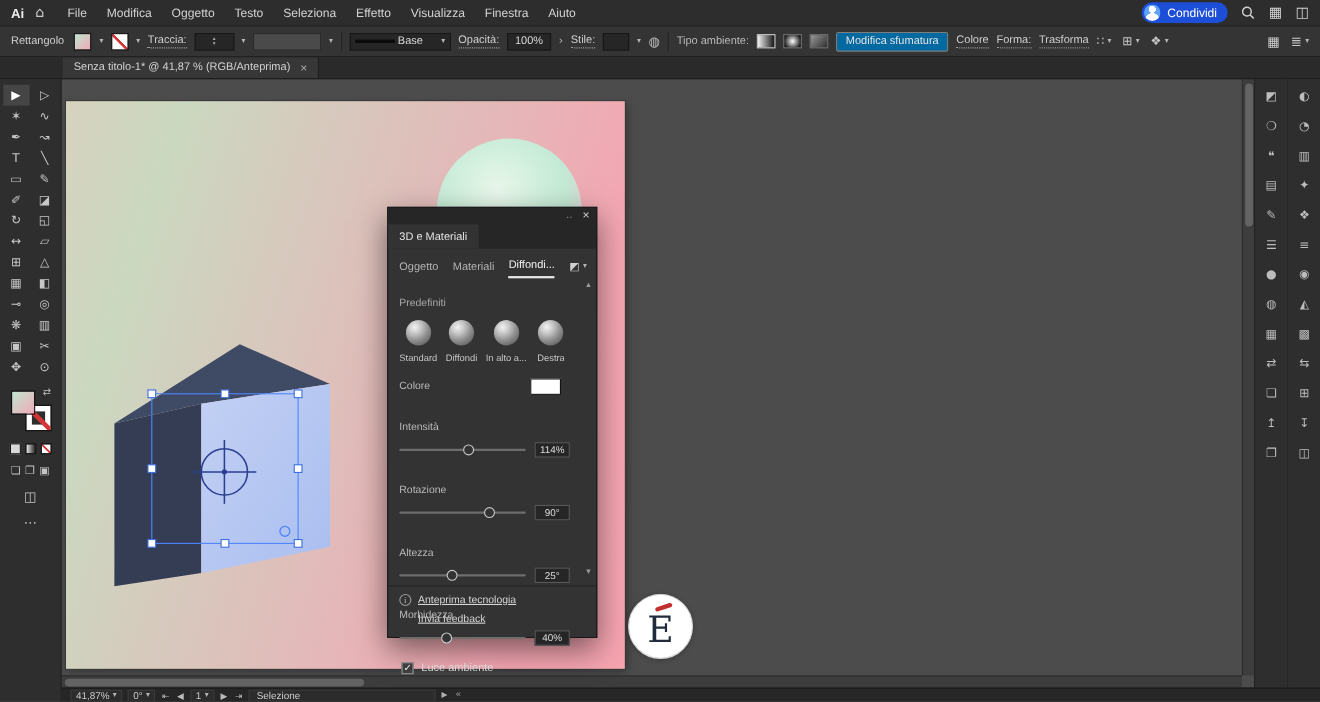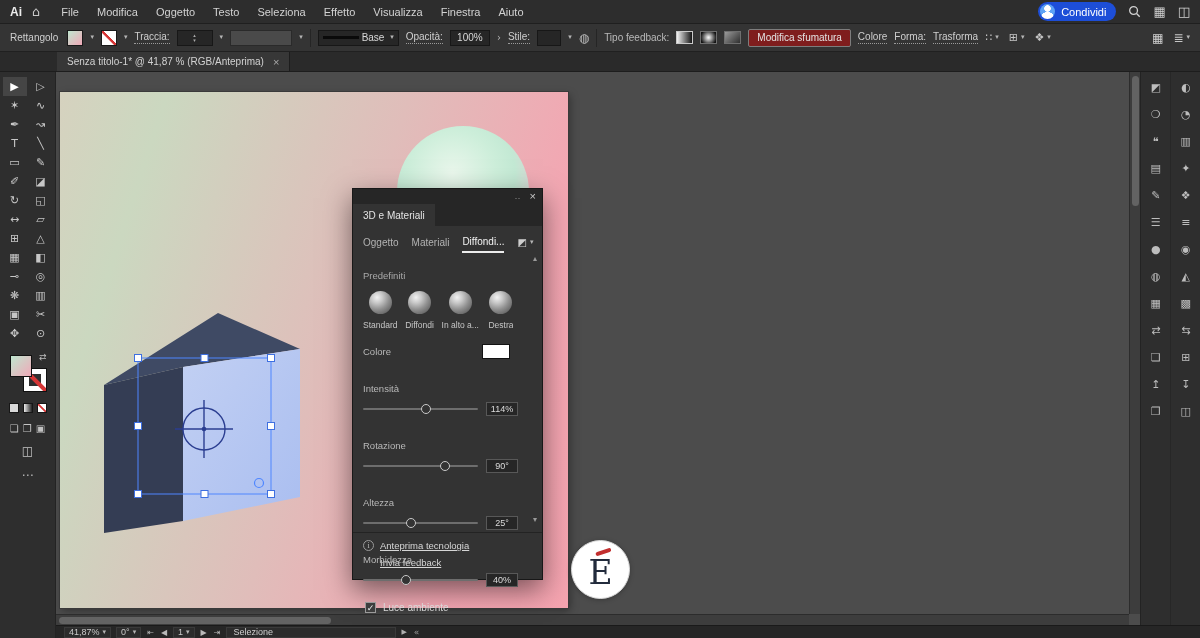--- a/index.html
+++ b/index.html
@@ -31,21 +31,21 @@
   .inputbox{height:16px;background:#262626;border:1px solid #171717;display:flex;align-items:center;justify-content:center;gap:3px;color:#d8d8d8;font-size:10px;padding:0 4px;}
   .stepper{display:flex;flex-direction:column;font-size:5px;line-height:5px;color:#aaa;}
   .disabledbox{width:62px;height:16px;background:#4a4a4a;border:1px solid #2a2a2a;}
   .linepreview{width:36px;height:3px;background:#0a0a0a;}
   .vsep{width:1px;height:18px;background:#252525;}
   .grad-btn{width:17px;height:13px;border:1px solid #6f6f6f;padding:0;}
   .grad-btn.sel{border-color:#cacaca;}
   .grad-linear{background:linear-gradient(90deg,#f2f2f2,#141414);}
   .grad-radial{background:radial-gradient(circle,#f2f2f2 5%,#141414 85%);}
   .grad-free{background:linear-gradient(135deg,#9a9a9a,#2e2e2e);}
-  .btn{height:18px;background:#7f1d1d;border:1px solid #7d7d7d;border-radius:2px;color:#e3e3e3;font-size:10px;padding:0 8px;}
+  .btn{height:18px;background:#0369a1;border:1px solid #7d7d7d;border-radius:2px;color:#e3e3e3;font-size:10px;padding:0 8px;}
   .icon-group{display:flex;align-items:center;gap:3px;background:none;border:none;color:#c7c7c7;font-size:11px;}
   .cb-right{margin-left:auto;display:flex;align-items:center;gap:10px;}
 
   
   .tabbar{position:absolute;top:52px;left:0;right:0;height:20px;background:#2a2a2a;border-bottom:1px solid #1d1d1d;display:flex;align-items:stretch;z-index:38;}
   .doc-tab{margin-left:57px;background:#373737;display:flex;align-items:center;gap:9px;padding:0 10px;font-size:10px;color:#d2d2d2;border-right:1px solid #1d1d1d;}
   .tab-close{background:none;border:none;color:#a9a9a9;font-size:11px;padding:0;}
 
   
   .toolbar{position:absolute;top:72px;left:0;bottom:0;width:56px;background:#2e2e2e;border-right:1px solid #232323;display:flex;flex-direction:column;align-items:center;padding-top:5px;z-index:35;}
@@ -176,36 +176,36 @@
   <span class="inputbox" data-name="stroke-weight-input" style="width:36px;">
     <span class="stepper g" data-name="stroke-weight-stepper">
         <span>▴</span>
         <span>▾</span>
       </span>
   </span>
   <span class="chev g" data-name="stroke-weight-chevron-icon">▾</span>
   <span class="disabledbox" data-name="width-profile-box"></span>
     <span class="chev g" data-name="width-profile-chevron-icon">▾</span>
   <span class="vsep" data-name="separator"></span>
-  <span class="inputbox" data-name="brush-definition-box" style="width:81px;justify-content:flex-start;">
+  <span class="inputbox" data-name="brush-definition-box" style="width:92px;justify-content:flex-start;">
     <span class="linepreview" data-name="brush-stroke-preview"></span>
     <span data-name="brush-name">Base</span>
     <span class="chev g" data-name="brush-chevron-icon" style="margin-left:auto;">▾</span>
   </span>
   <button class="dotted" data-name="opacity-label">Opacità:</button>
   <span class="inputbox" data-name="opacity-input" style="width:40px;">
       <span data-name="opacity-value">100%</span>
     </span>
   <span class="g" data-name="opacity-flyout-icon" style="color:#b5b5b5;font-size:10px;">›</span>
   <button class="dotted" data-name="style-label">Stile:</button>
   <span class="inputbox" data-name="style-swatch-box" style="width:24px;"></span>
     <span class="chev g" data-name="style-chevron-icon">▾</span>
   <span class="g" data-name="document-setup-icon" style="color:#c0c0c0;font-size:12px;">◍</span>
   <span class="vsep" data-name="separator"></span>
-  <span class="plain-label" data-name="gradient-type-label">Tipo feedback:</span>
+  <span class="plain-label" data-name="gradient-type-label">Tipo ambiente:</span>
   <button class="grad-btn grad-linear sel" data-name="gradient-linear-button"></button>
   <button class="grad-btn grad-radial" data-name="gradient-radial-button"></button>
   <button class="grad-btn grad-free" data-name="gradient-freeform-button"></button>
   <button class="btn" data-name="edit-gradient-button">Modifica sfumatura</button>
   <button class="dotted" data-name="align-label">Colore</button>
   <button class="dotted" data-name="shape-label">Forma:</button>
   <button class="dotted" data-name="transform-label">Trasforma</button>
   <span data-name="extra-icon-groups" style="display:flex;gap:10px;align-items:center;">
 
   <button class="icon-group" data-name="distribute-options-icon">

